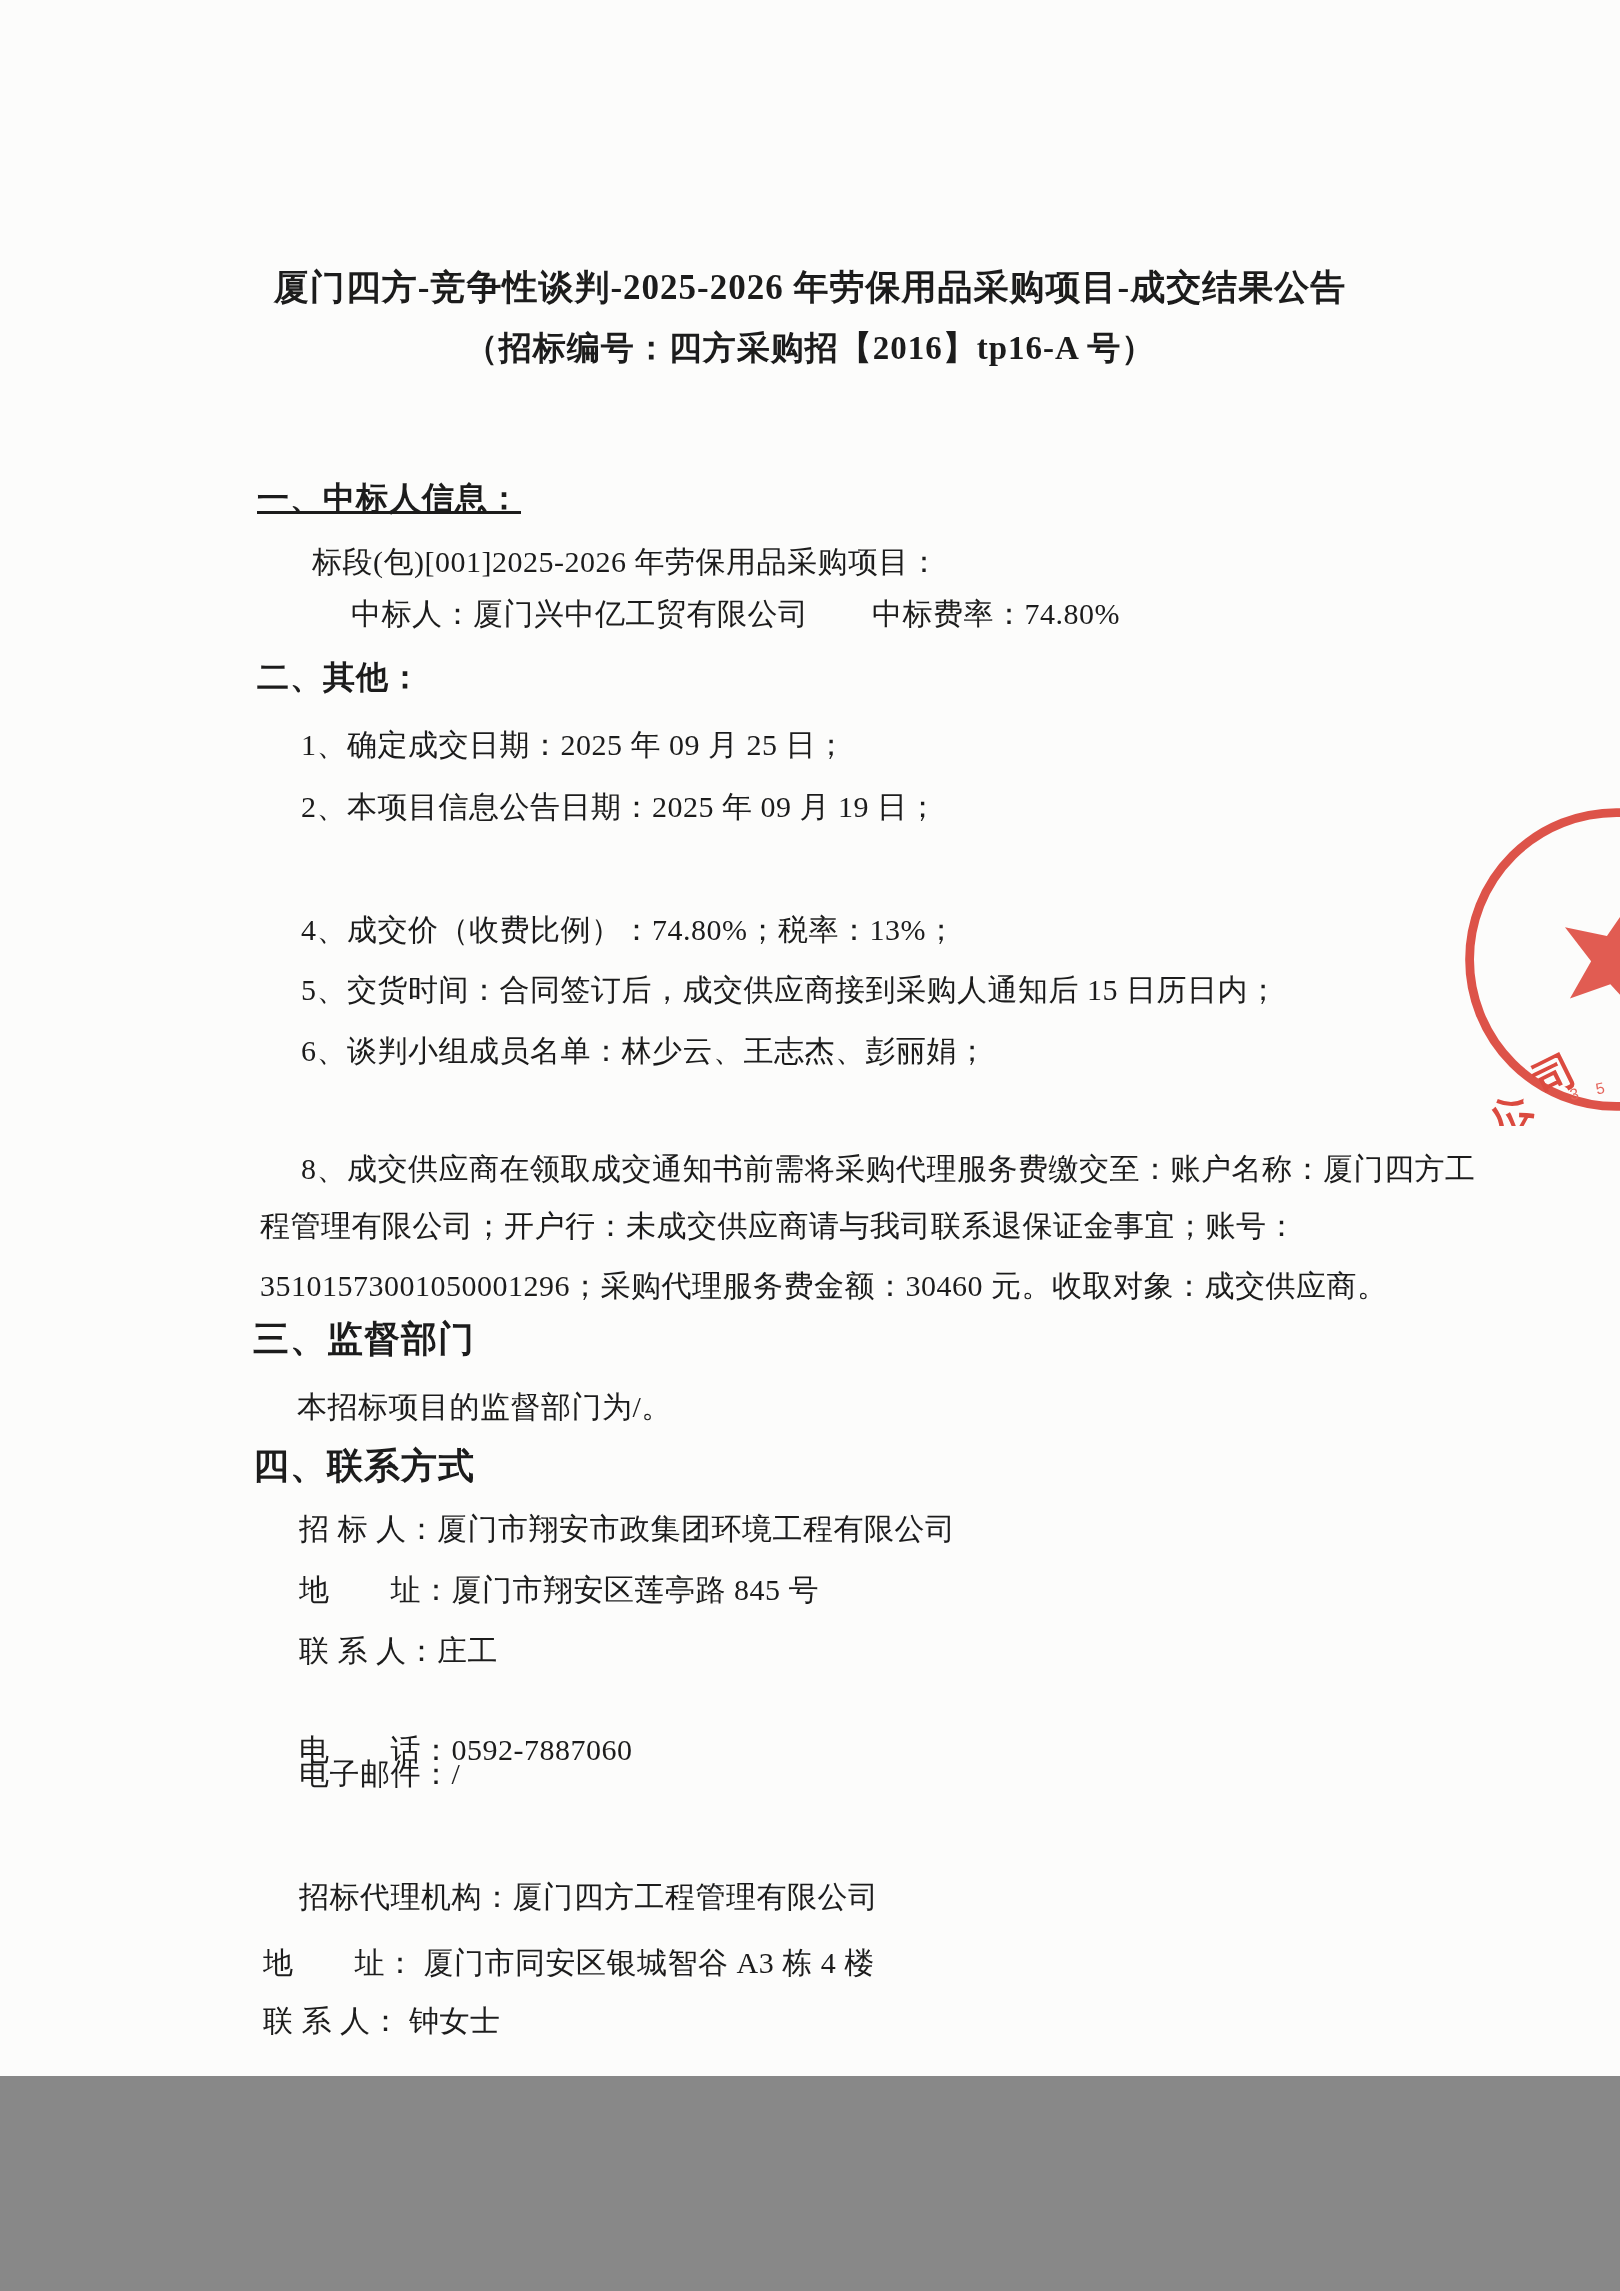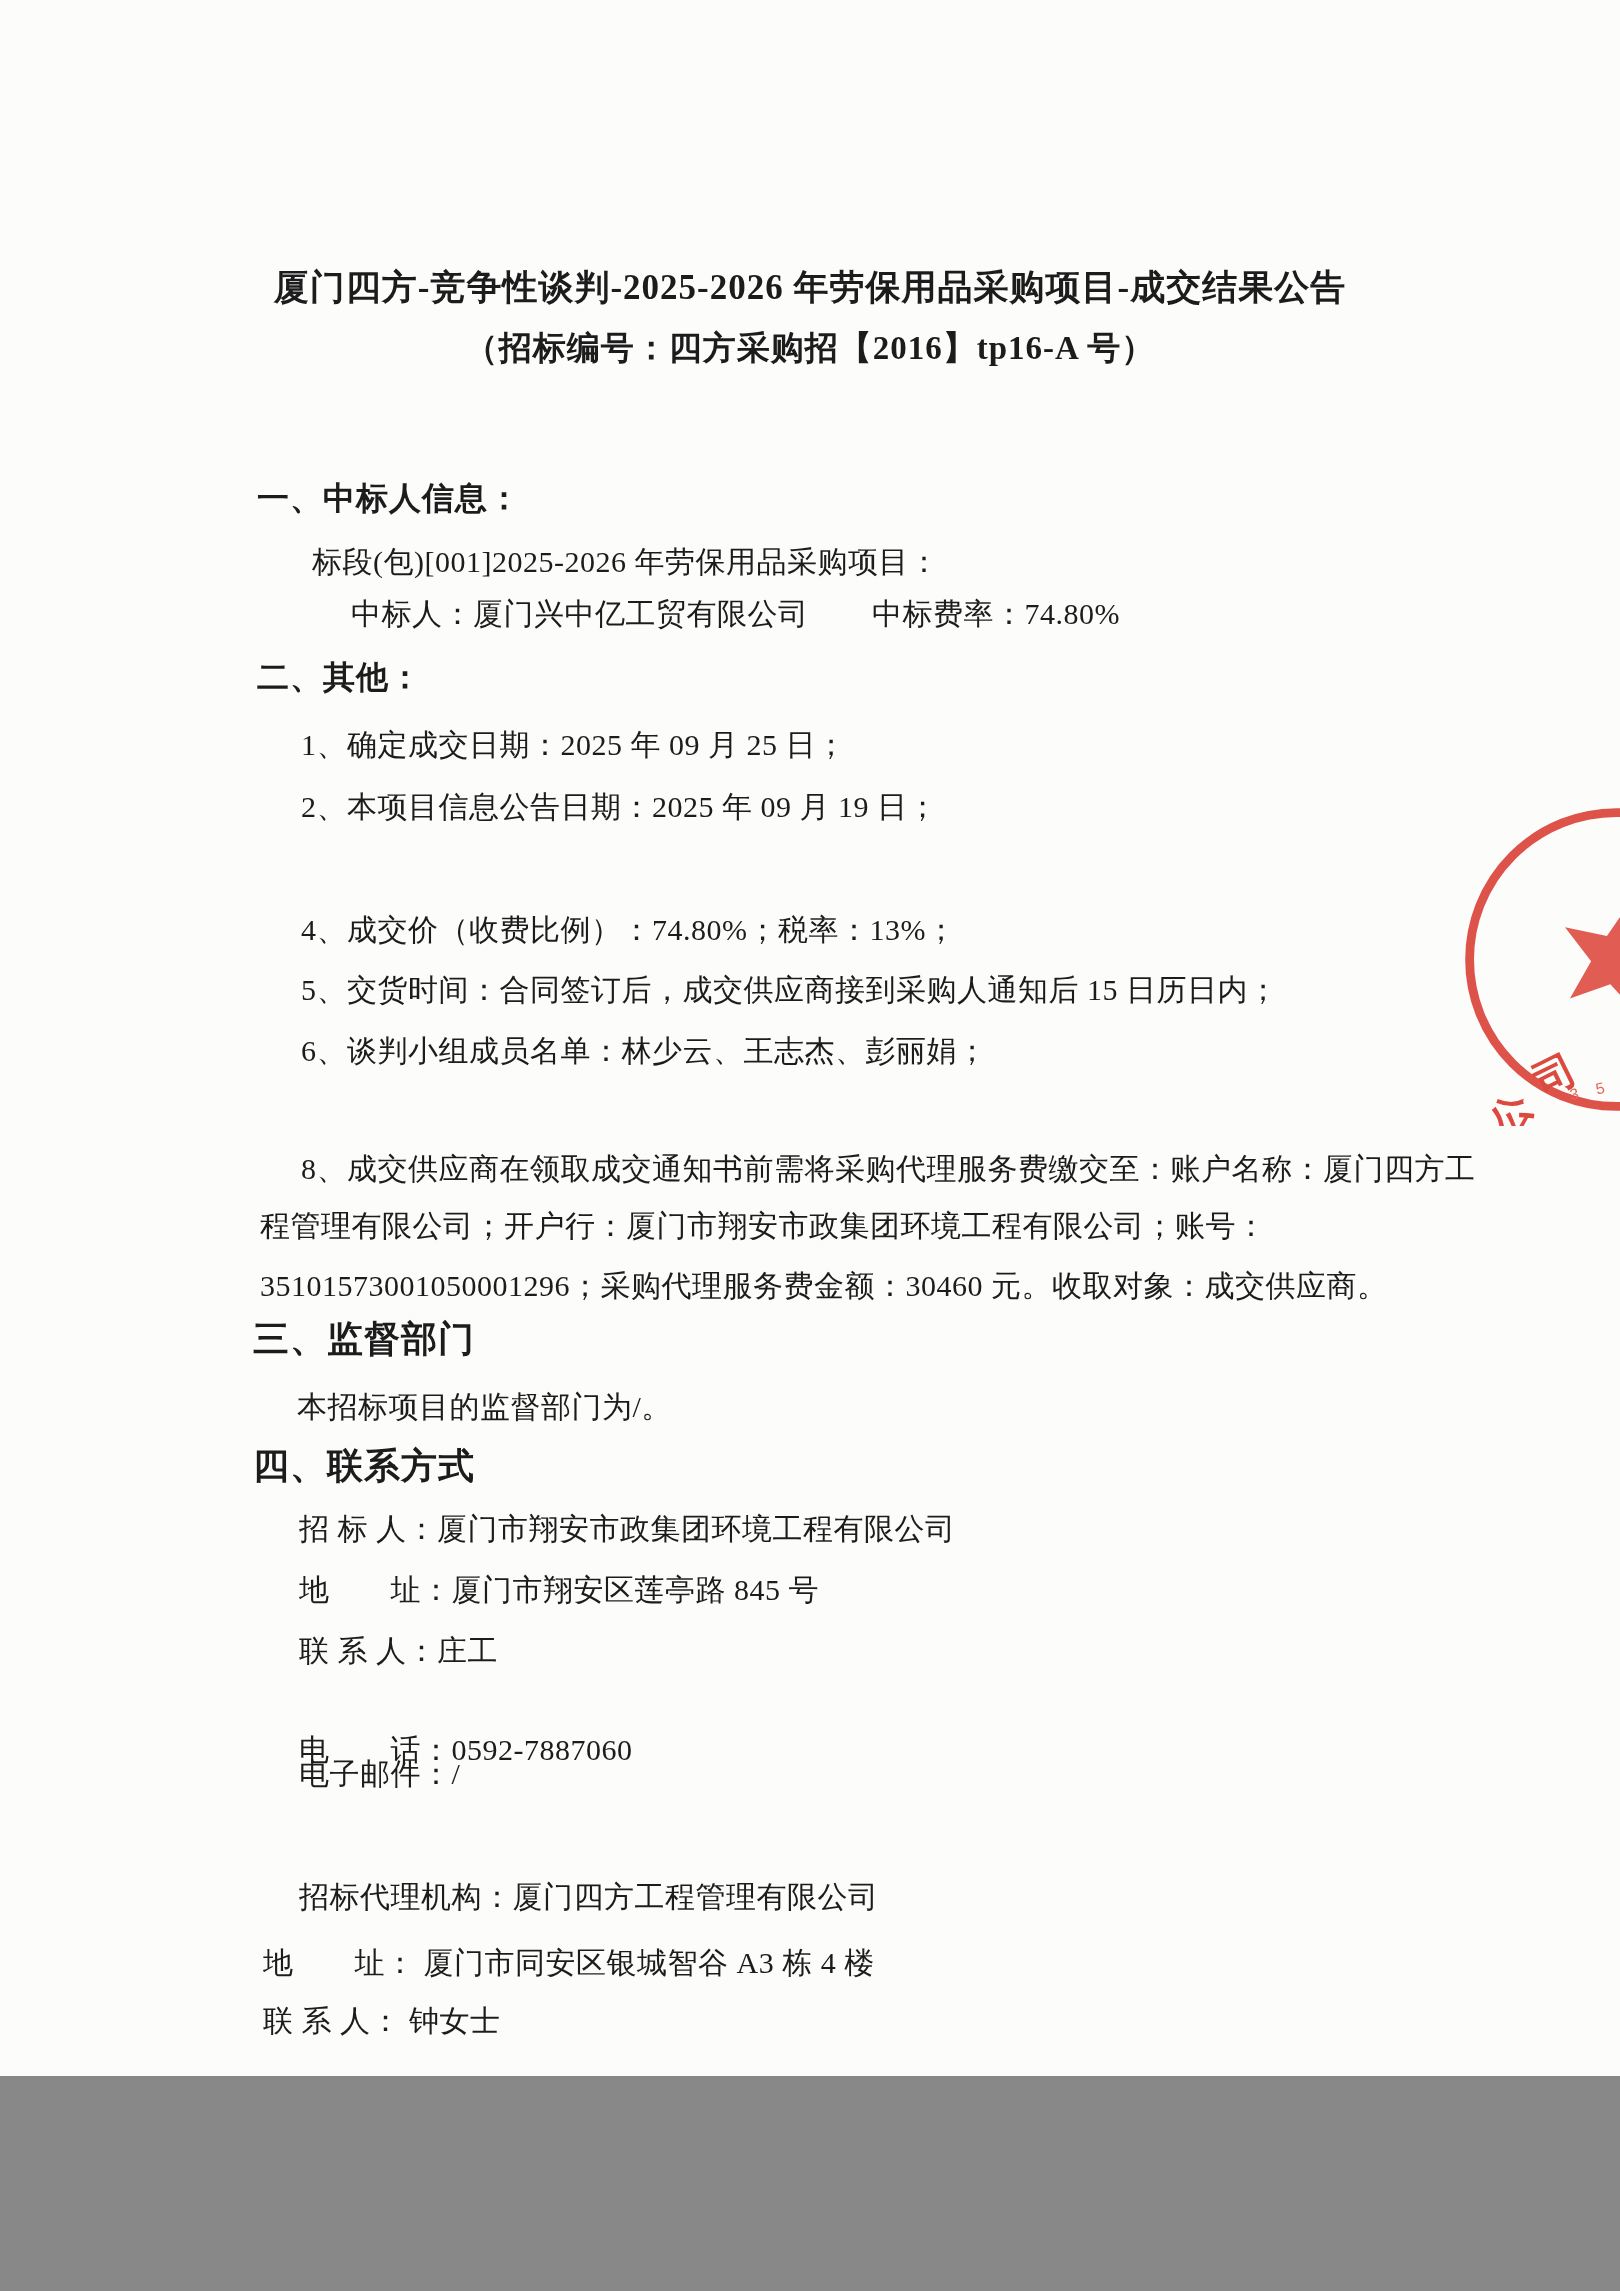--- a/index.html
+++ b/index.html
@@ -50,33 +50,33 @@
   }
 </style>
 </head>
 <body>
 
 <div class="page">
 
   <div class="line title" style="top:268px;">厦门四方-竞争性谈判-2025-2026 年劳保用品采购项目-成交结果公告</div>
   <div class="line title" style="top:329px;font-size:33px;">（招标编号：四方采购招【2016】tp16-A 号）</div>
 
-  <div class="line h-serif" style="left:257px;top:479px;">一、中标人信息：</div>
+  <div class="line h-serif" style="left:257px;top:479px;text-decoration:underline;">一、中标人信息：</div>
   <div class="line" style="left:312px;top:542px;">标段(包)[001]2025-2026 年劳保用品采购项目：</div>
   <div class="line" style="left:351px;top:594px;">中标人：厦门兴中亿工贸有限公司</div>
   <div class="line" style="left:872px;top:594px;">中标费率：74.80%</div>
 
   <div class="line h-serif" style="left:257px;top:658px;">二、其他：</div>
   <div class="line" style="left:301px;top:725px;">1、确定成交日期：2025 年 09 月 25 日；</div>
   <div class="line" style="left:301px;top:787px;">2、本项目信息公告日期：2025 年 09 月 19 日；</div>
   <div class="line" style="left:301px;top:910px;">4、成交价（收费比例）：74.80%；税率：13%；</div>
   <div class="line" style="left:301px;top:970px;">5、交货时间：合同签订后，成交供应商接到采购人通知后 15 日历日内；</div>
   <div class="line" style="left:301px;top:1031px;">6、谈判小组成员名单：林少云、王志杰、彭丽娟；</div>
   <div class="line" style="left:301px;top:1149px;">8、成交供应商在领取成交通知书前需将采购代理服务费缴交至：账户名称：厦门四方工</div>
-  <div class="line" style="left:260px;top:1206px;">程管理有限公司；开户行：厦门市翔安市政集团环境工程有限公司；账号：</div>
+  <div class="line" style="left:260px;top:1206px;">程管理有限公司；开户行：未成交供应商请与我司联系退保证金事宜；账号：</div>
   <div class="line" style="left:260px;top:1266px;">35101573001050001296；采购代理服务费金额：30460 元。收取对象：成交供应商。</div>
 
   <div class="line h-sans" style="left:253px;top:1319px;">三、监督部门</div>
   <div class="line" style="left:297px;top:1387px;">本招标项目的监督部门为/。</div>
 
   <div class="line h-sans" style="left:253px;top:1446px;">四、联系方式</div>
   <div class="line" style="left:299px;top:1509px;">招 标 人：厦门市翔安市政集团环境工程有限公司</div>
   <div class="line" style="left:299px;top:1570px;">地　　址：厦门市翔安区莲亭路 845 号</div>
   <div class="line" style="left:299px;top:1631px;">联 系 人：庄工</div>
   <div class="line" style="left:299px;top:1693px;margin-top:37px;">电　　话：0592-7887060</div>

